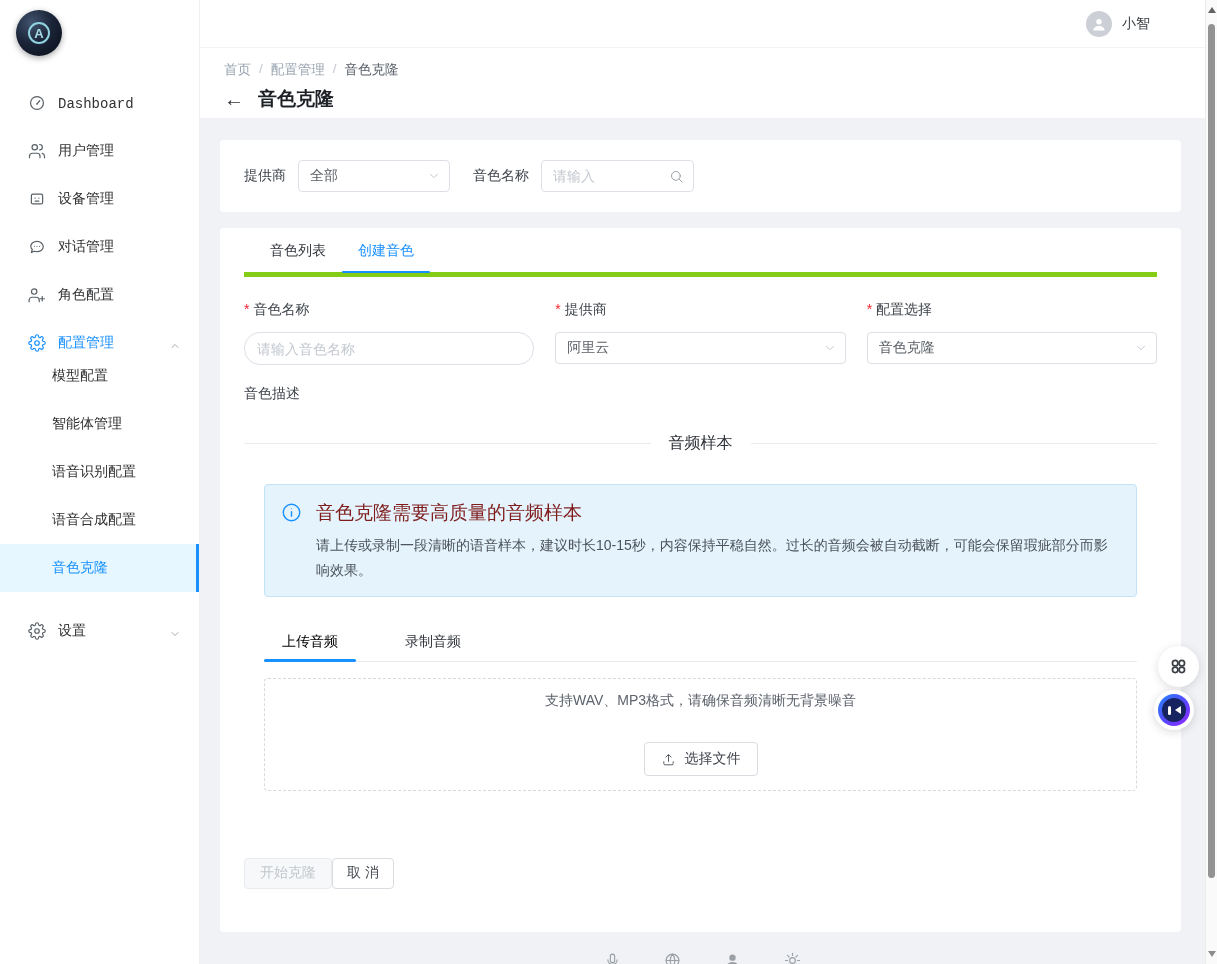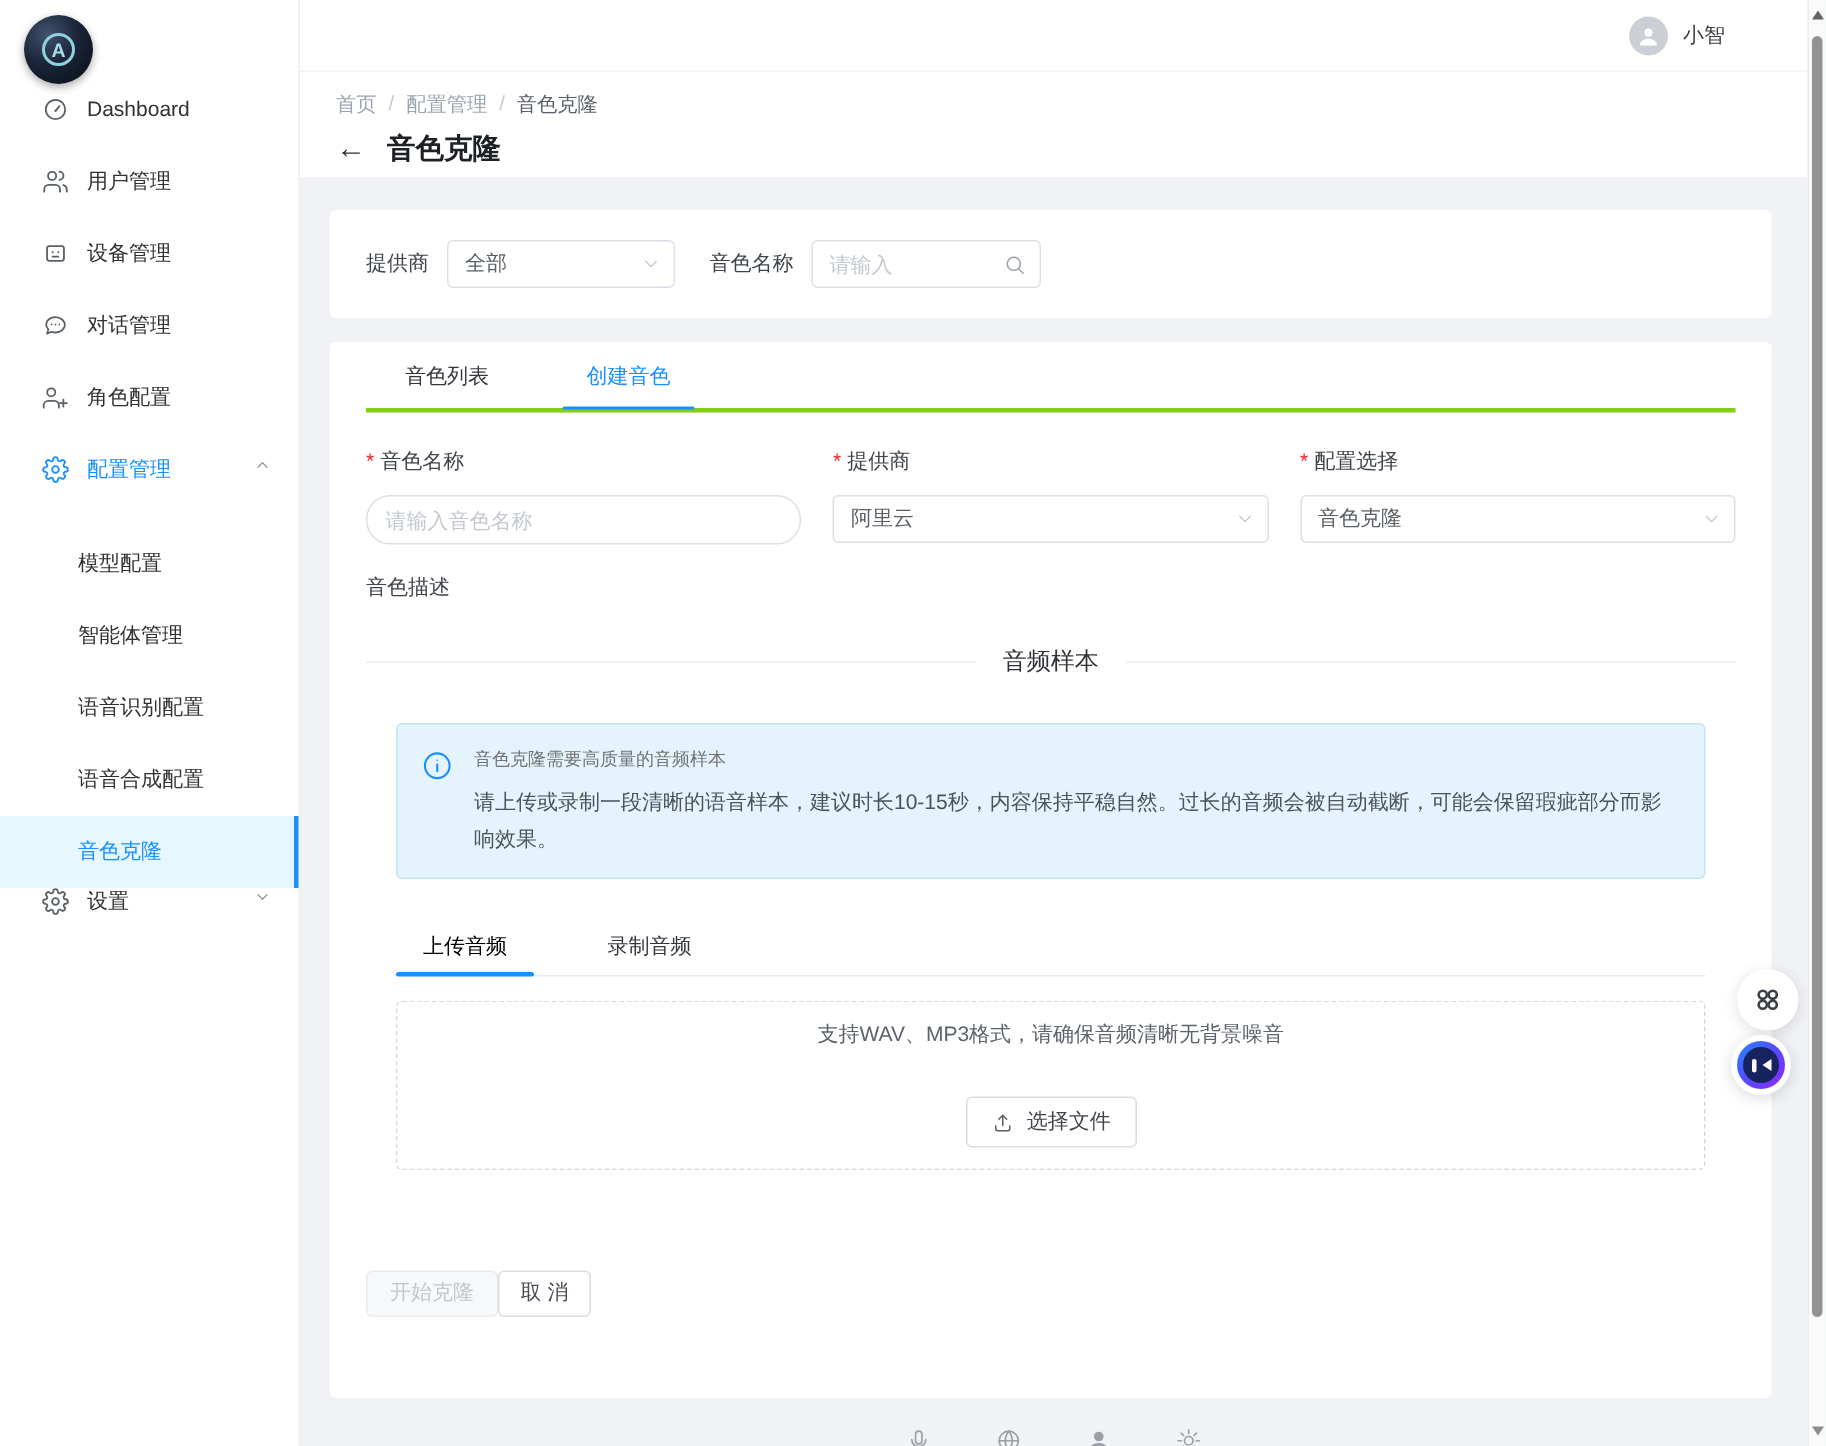--- a/index.html
+++ b/index.html
@@ -13,21 +13,21 @@
 
   
   .sidebar { position:absolute; left:0; top:0; width:200px; height:964px; background:#fff; border-right:1px solid #eef0f2; z-index:6; }
   .logo-wrap { padding:10px 0 0 16px; height:62px; }
   .logo { width:46px; height:46px; border-radius:50%;
     background:radial-gradient(circle at 34% 28%, #41536f 0%, #1b2538 45%, #070c16 100%);
     box-shadow:0 2px 6px rgba(0,0,0,.35); display:flex; align-items:center; justify-content:center; cursor:pointer; }
   .logo-inner { width:22px; height:22px; border:2px solid #8fd2de; border-radius:50%; color:#a8dde6;
     font-size:13px; font-weight:bold; display:flex; align-items:center; justify-content:center; }
   .menu { margin-top:2px; }
-  .menu-item { height:48px; display:flex; align-items:flex-start; padding:0 18px 0 28px; cursor:pointer; color:#303133; }
+  .menu-item { height:48px; display:flex; align-items:flex-end; padding:0 18px 0 28px; cursor:pointer; color:#303133;font-family:Liberation Mono, monospace; }
   .menu-item .micon { width:18px; height:18px; margin-right:12px; color:#596066; flex:none; }
   .menu-item.active { color:#1890ff; }
   .menu-item.active .micon { color:#1890ff; }
   .menu-item .chev { margin-left:auto; width:12px; height:12px; color:#909399; }
   .submenu-item { height:48px; display:flex; align-items:center; padding-left:52px; cursor:pointer; color:#303133; }
   .submenu-item.active { background:#e6f7ff; color:#1890ff; border-right:3px solid #1890ff; }
 
   
   .topbar { position:absolute; left:200px; top:0; width:1005px; height:48px; background:#fff;
     border-bottom:1px solid #f2f3f5; display:flex; align-items:center; justify-content:flex-end; padding-right:55px; z-index:4; }
@@ -56,40 +56,40 @@
   .select .sel-chev { margin-left:auto; width:14px; height:14px; color:#c0c4cc; }
   .sel-provider { width:152px; }
   .f-label2 { margin-left:23px; }
   .search-box { width:153px; height:32px; border:1px solid #dcdfe6; border-radius:4px; display:flex; align-items:center; padding:0 9px 0 2px; background:#fff; }
   .search-box input { border:none; outline:none; flex:1; width:60px; padding:0 0 0 9px; font-size:14px; color:#606266; font-family:inherit; background:transparent; }
   .search-box input::placeholder { color:#c3c8cf; }
   .search-ico { width:15px; height:15px; color:#9aa0a8; flex:none; cursor:pointer; }
 
   .main-card { margin:16px 24px 0 20px; height:704px; padding:0 24px; position:relative; }
 
-  .tabs-main { display:flex; gap:33px; border-bottom:3px solid #84cc16; padding-left:10px; }
+  .tabs-main { display:flex; border-bottom:5px solid #84cc16; padding-left:10px; }
   .tab-main { padding:0 16px; height:44px; line-height:44px; cursor:pointer; position:relative; color:#33373d; }
   .tab-main.active { color:#1890ff; }
   .tab-main.active::after { content:""; position:absolute; left:0; right:0; bottom:-1px; height:2.5px; background:#1890ff; border-radius:2px; }
 
   .form-grid { display:grid; grid-template-columns:repeat(3,1fr); column-gap:21px; margin-top:24px; }
   .field-label { color:#3f444b; margin-bottom:13px; display:flex; gap:4px; }
   .req-star { color:#f5222d; }
   .text-input { width:100%; height:33px; border:1px solid #dcdfe6; border-radius:16px; padding:0 12px; font-size:14px; color:#606266; outline:none; font-family:inherit; }
   .text-input::placeholder { color:#c3c8cf; }
 
   .desc-block { margin-top:20px;font-family:Liberation Mono, monospace; }
 
   .divider { display:flex; align-items:center; gap:18px; margin-top:30px; }
   .divider::before, .divider::after { content:""; flex:1; height:1px; background:#e9ebef; }
   .divider-label { font-size:16px; color:#2f3338; }
 
   .alert { margin:30px 20px 0; background:#e4f3fc; border:1px solid #c3e3f6; border-radius:4px; padding:15px 20px 13px 16px; display:flex; gap:14px; }
   .alert-ico { width:21px; height:21px; color:#1890ff; flex:none; margin-top:2px; }
-  .alert-title { font-size:12px; color:#737373; margin-bottom:7px; }
+  .alert-title { font-size:19px; color:#7f1d1d; margin-bottom:7px; }
   .alert-desc { font-size:14px; color:#4c535b; line-height:1.78; }
 
   .tabs-inner { margin:27px 20px 0; display:flex; gap:31px; border-bottom:1px solid #e9ebef; }
   .tab-inner { padding:0 18px; height:37px; line-height:34px; cursor:pointer; position:relative; color:#33373d; }
   .tab-inner.active { color:#000000; }
   .tab-inner.active::after { content:""; position:absolute; left:0; right:0; bottom:-1px; height:2.5px; background:#1890ff; border-radius:2px; }
 
   .upload-box { margin:16px 20px 0; height:113px; border:1px dashed #d6d9de; border-radius:4px;
     display:flex; flex-direction:column; align-items:center; justify-content:center; gap:32px; }
   .upload-hint { color:#5d636c; }

